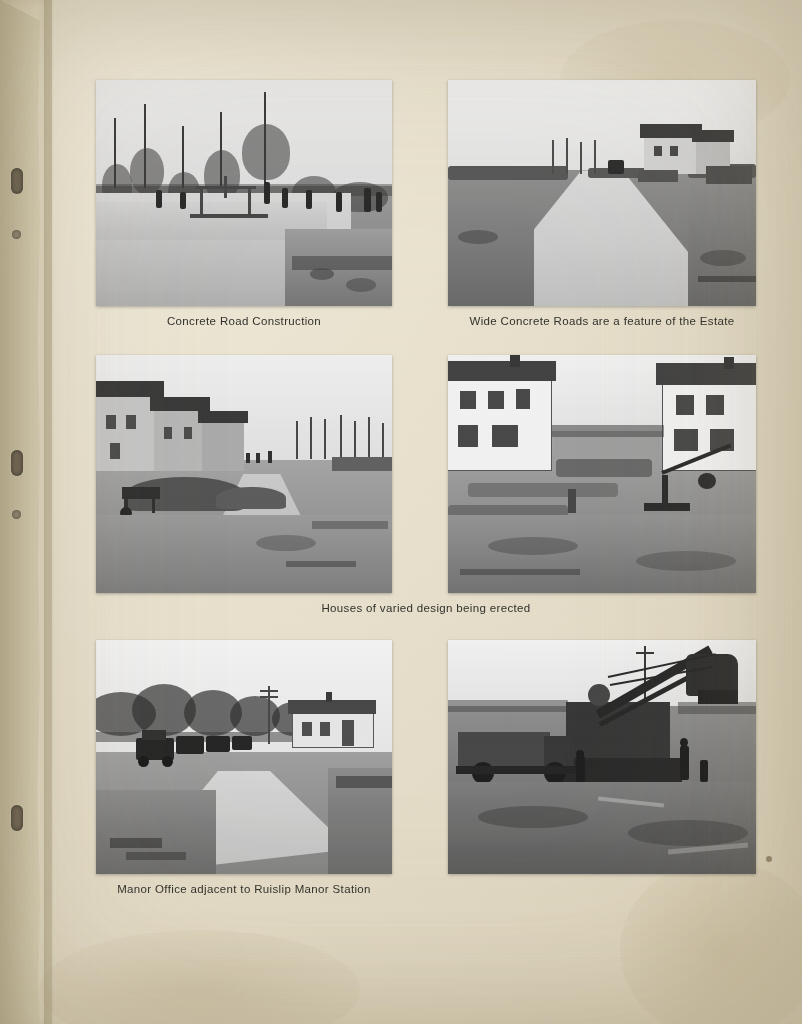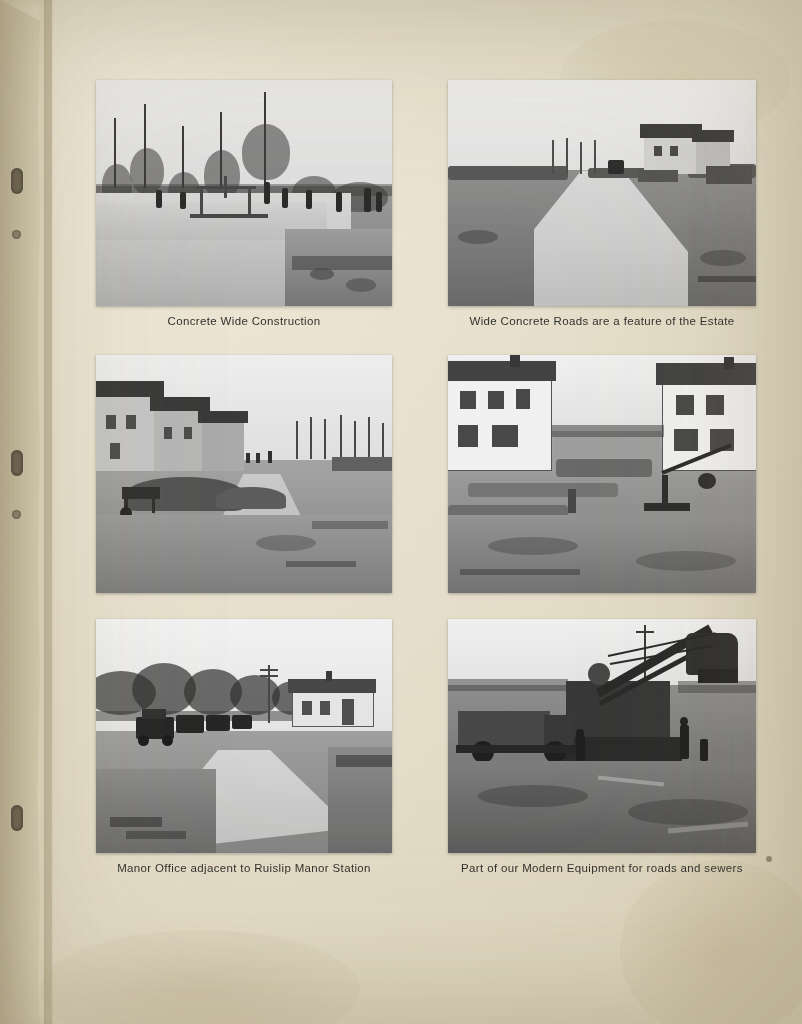--- a/index.html
+++ b/index.html
@@ -258,21 +258,21 @@
           <div class="p1-person" style="left:210px;top:110px;width:6px;height:19px;"></div>
           <div class="p1-person" style="left:240px;top:112px;width:6px;height:20px;"></div>
           <div class="p1-person" style="left:268px;top:108px;width:7px;height:24px;"></div>
           <div class="p1-person" style="left:280px;top:112px;width:6px;height:20px;"></div>
 
           <div class="p1-rubble"></div>
           <div class="rect" style="left:196px;top:176px;width:100px;height:14px;background:rgba(50,50,46,.45);"></div>
           <div class="blob" style="left:214px;top:188px;width:24px;height:12px;background:rgba(70,70,64,.6);"></div>
           <div class="blob" style="left:250px;top:198px;width:30px;height:14px;background:rgba(70,70,64,.5);"></div>
         </div>
-        <div class="caption">Concrete Wide Construction</div>
+        <div class="caption">Concrete Road Construction</div>
       </div>
 
       <div class="cell">
         <div class="photo" style="width:308px;height:226px;">
           <div class="sky p2-sky"></div>
           <div class="p2-field"></div>
           <div class="p2-road"></div>
 
           <div class="p2-hedge" style="left:0;top:86px;width:120px;height:14px;"></div>
           <div class="p2-hedge" style="left:140px;top:88px;width:70px;height:10px;"></div>
@@ -388,20 +388,21 @@
 
           <div class="rect" style="left:0;top:160px;width:308px;height:78px;background:linear-gradient(180deg,#93938c,#73736c);"></div>
           <div class="blob" style="left:40px;top:182px;width:90px;height:18px;background:rgba(55,55,50,.35);"></div>
           <div class="blob" style="left:188px;top:196px;width:100px;height:20px;background:rgba(55,55,50,.32);"></div>
           <div class="rect" style="left:12px;top:214px;width:120px;height:6px;background:rgba(45,45,42,.4);"></div>
           <div class="rect" style="left:120px;top:134px;width:8px;height:24px;background:#4a4a45;"></div>
         </div>
       </div>
     </div>
 
+    <div class="caption-wide">Houses of varied design being erected</div>
 
     <div class="row" style="margin-top:26px;">
 
       <div class="cell">
         <div class="photo" style="width:296px;height:234px;">
           <div class="sky p5-sky"></div>
           <div class="p5-ground"></div>
           <div class="p5-road"></div>
 
           <div class="p5-tree" style="left:-10px;top:52px;width:70px;height:44px;"></div>
@@ -473,21 +474,20 @@
           <div class="p6-person" style="left:232px;top:106px;width:9px;height:34px;"></div>
           <div class="blob" style="left:232px;top:98px;width:8px;height:9px;background:#23231f;"></div>
           <div class="p6-person" style="left:252px;top:120px;width:8px;height:22px;"></div>
 
           <div class="rect" style="left:0;top:142px;width:308px;height:92px;background:linear-gradient(180deg,#7e7e76,#5d5d56);"></div>
           <div class="blob" style="left:30px;top:166px;width:110px;height:22px;background:rgba(40,40,36,.32);"></div>
           <div class="blob" style="left:180px;top:180px;width:120px;height:26px;background:rgba(40,40,36,.3);"></div>
           <div class="rect" style="left:150px;top:160px;width:66px;height:4px;background:rgba(230,230,225,.35);transform:rotate(6deg);"></div>
           <div class="rect" style="left:220px;top:206px;width:80px;height:5px;background:rgba(230,230,225,.28);transform:rotate(-5deg);"></div>
         </div>
-        <div class="caption">Part of our Modern Equipment for roads and sewers</div>
       </div>
     </div>
 
   </div>
 
   <div class="grain"></div>
   <div class="vignette"></div>
 </div>
 
 </body></html>

